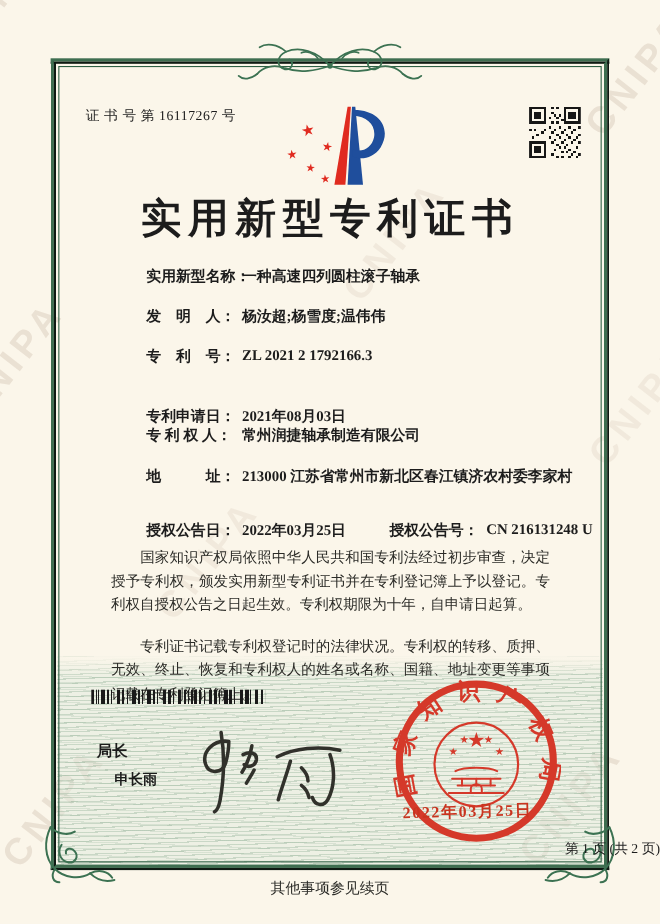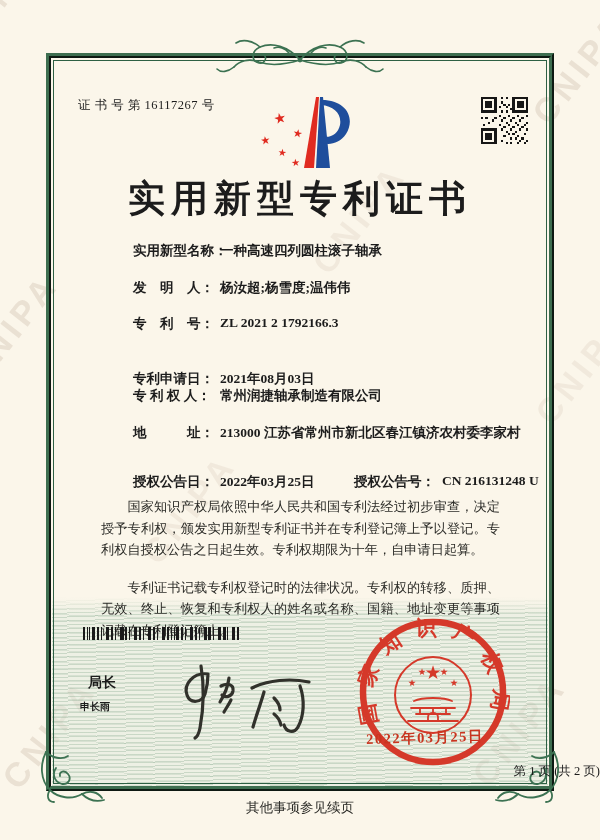--- a/index.html
+++ b/index.html
@@ -55,21 +55,21 @@
   
   .barcode{
     position:absolute;left:83px;top:627px;width:158px;height:13px;z-index:3;
     background:
       repeating-linear-gradient(90deg,#1a1a1a 0 2px,transparent 2px 4px,#1a1a1a 4px 5px,transparent 5px 9px,#1a1a1a 9px 12px,transparent 12px 14px),
       repeating-linear-gradient(90deg,transparent 0 6px,#1a1a1a 6px 7px,transparent 7px 17px);
   }
   
   .sig-role{position:absolute;left:88px;top:674px;font-size:14px;font-weight:600;z-index:3;
     font-family:"Liberation Sans","DejaVu Sans",sans-serif;}
-  .sig-name{position:absolute;left:80px;top:700px;font-size:10px;font-weight:600;z-index:3;
+  .sig-name{position:absolute;left:104px;top:700px;font-size:13px;font-weight:600;z-index:3;
     font-family:"Liberation Sans","DejaVu Sans",sans-serif;text-align:center;}
   .sig-svg{position:absolute;left:168px;top:640px;z-index:3;}
   
   .seal{position:absolute;left:356px;top:615px;z-index:4;}
   .seal-date{
     position:absolute;left:366px;top:728px;width:150px;z-index:5;
     color:#c9341f;font-size:14.5px;font-weight:700;letter-spacing:1.5px;
     transform:rotate(-1.5deg);white-space:nowrap;
   }
   

